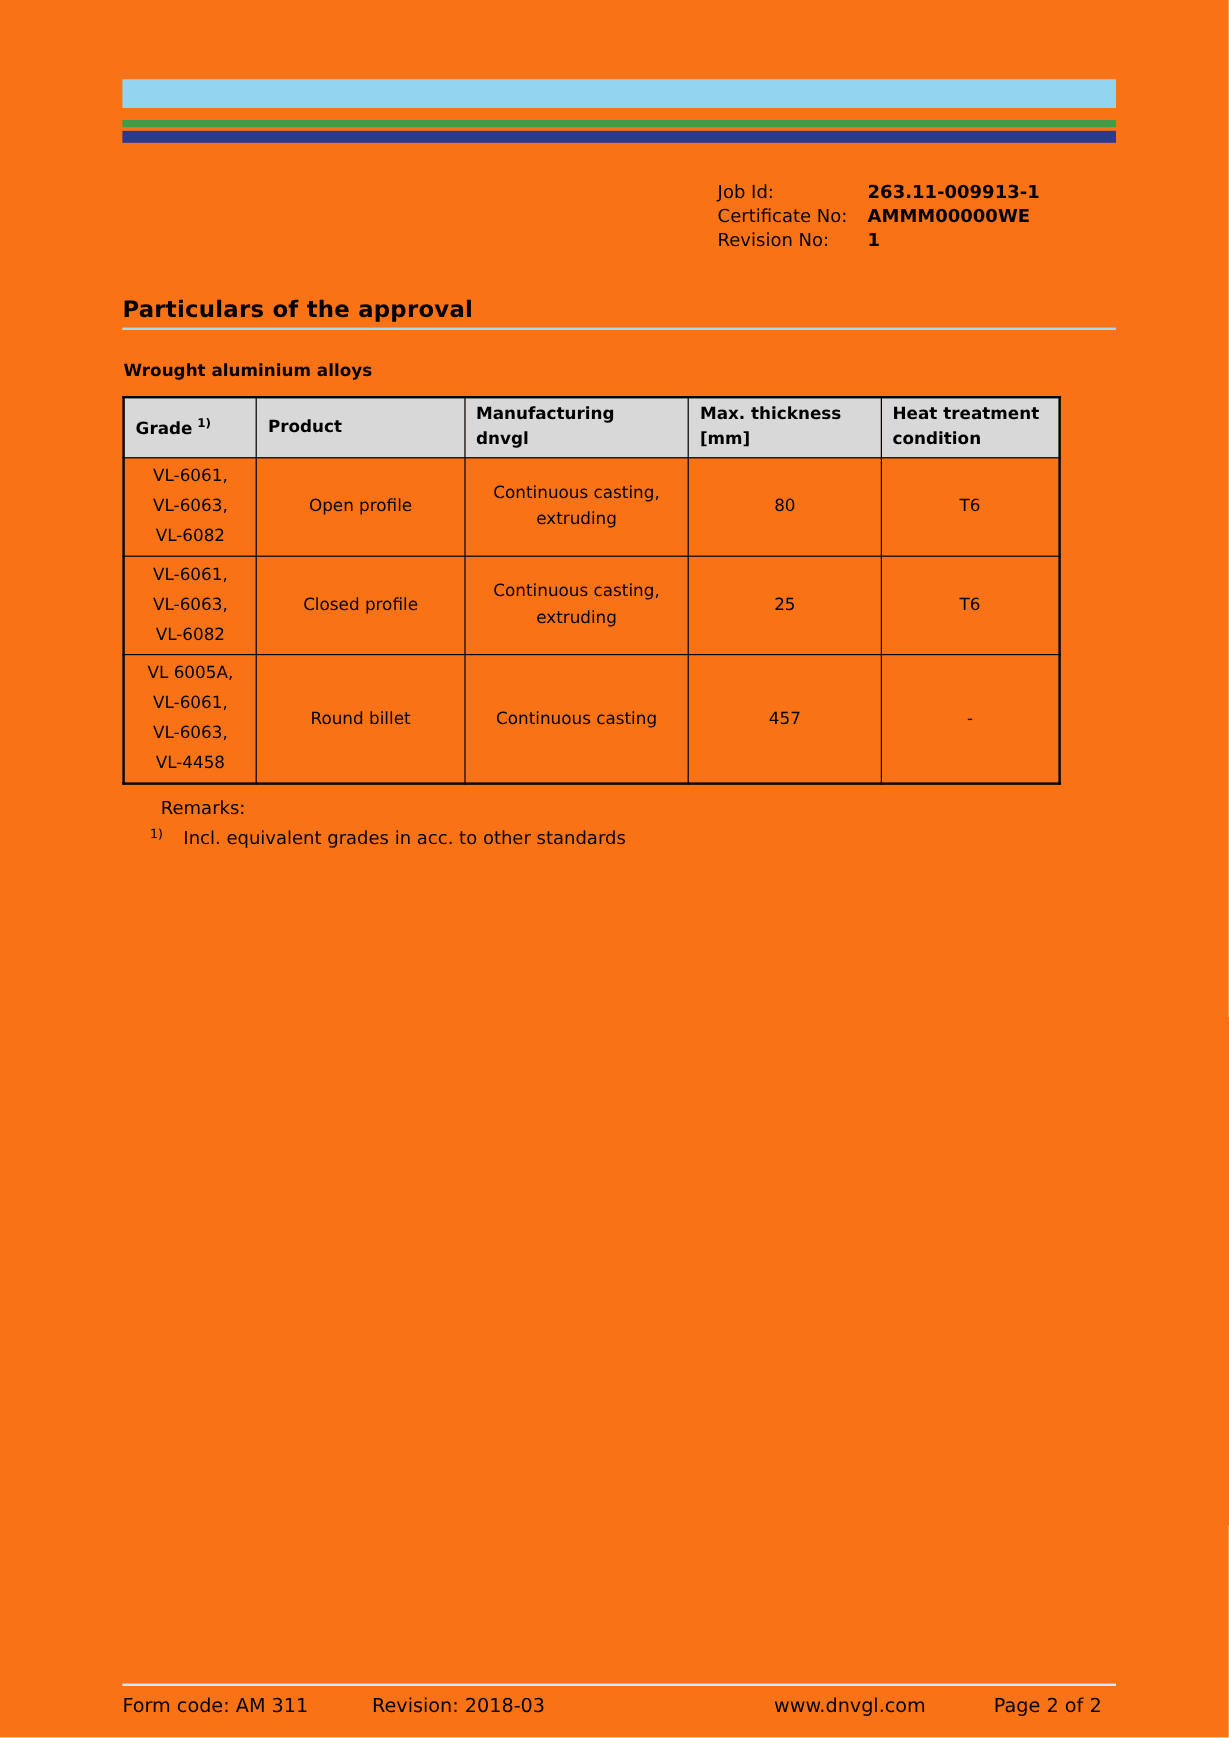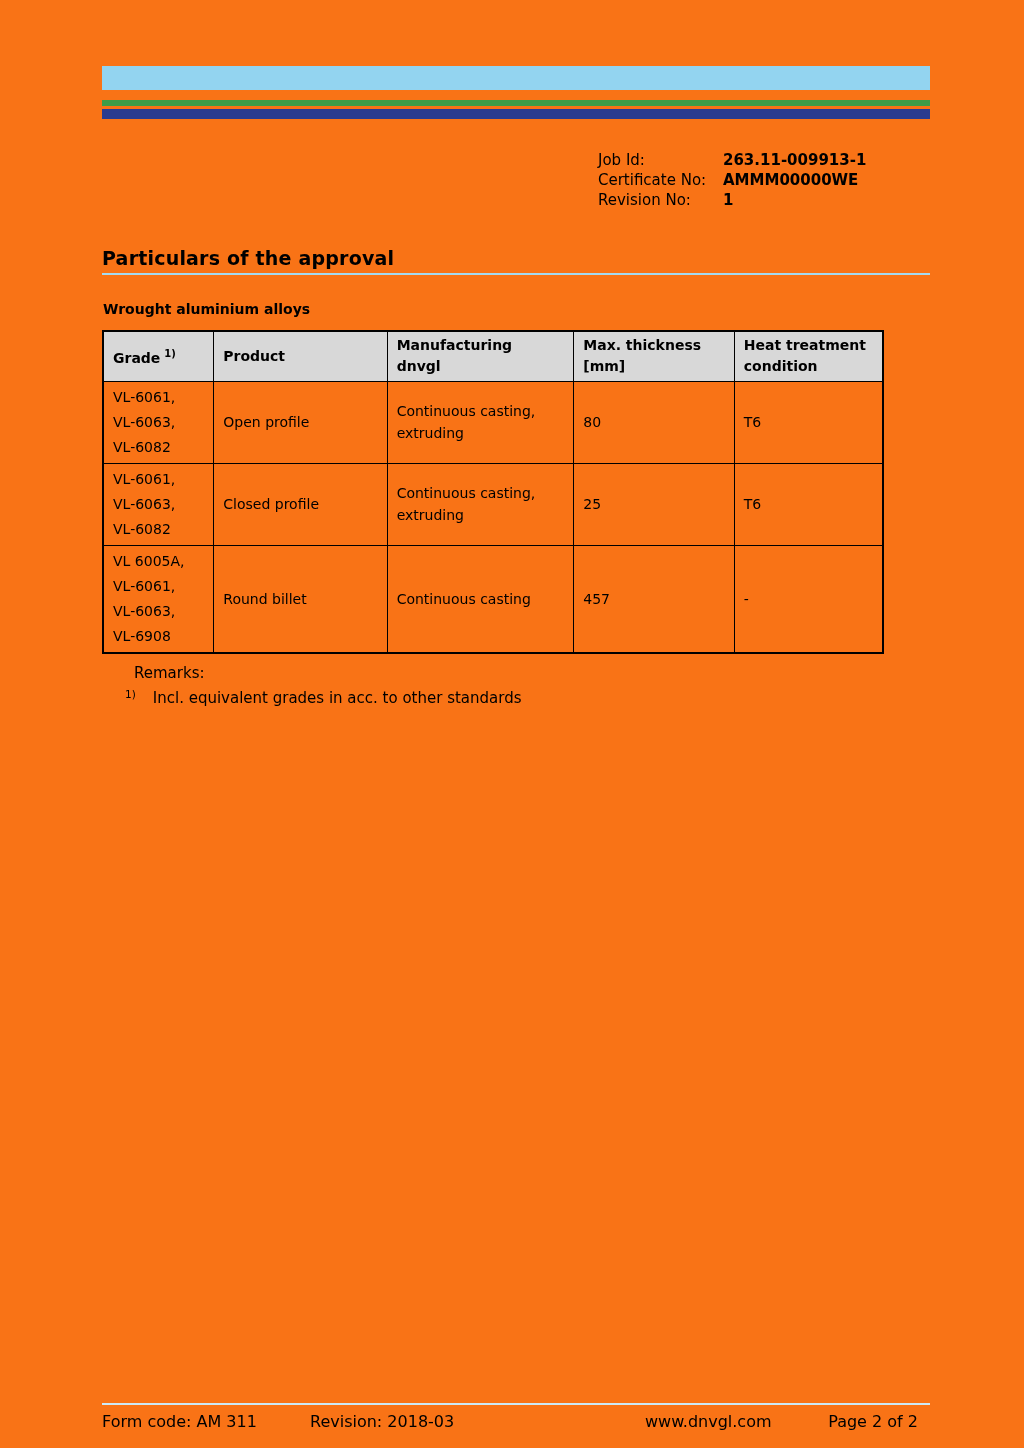--- a/index.html
+++ b/index.html
@@ -41,21 +41,21 @@
   }
   table.alloys th, table.alloys td {
     border:1px solid #000;
     text-align:left; vertical-align:middle;
     padding:3px 9px;
     white-space:pre-line;
   }
   table.alloys th {
     background:#d8d8d8; font-weight:bold; line-height:21px; height:50px;
   }
-  table.alloys td { line-height:22px; }
+  table.alloys td { line-height:22px;text-align:center; }
   table.alloys td.grade-cell { line-height:25px; }
   tr.row-h78  { height:78px; }
   tr.row-h77  { height:77px; }
   tr.row-h105 { height:105px; }
   th sup { font-size:10px; font-weight:bold; margin-left:4px; }
 
   
   .remarks { margin:9px 94px 0 102px; font-size:15px; }
   .remarks-label { line-height:20px;margin-left:32px; }
   .remark-note { margin-top:5px; padding-left:23px; line-height:20px; }
@@ -139,21 +139,21 @@
         <td>Closed profile</td>
         <td>Continuous casting,
 extruding</td>
         <td>25</td>
         <td>T6</td>
       </tr>
       <tr class="row-h105">
         <td class="grade-cell">VL 6005A,
 VL-6061,
 VL-6063,
-VL-6908</td>
+VL-4458</td>
         <td>Round billet</td>
         <td>Continuous casting</td>
         <td>457</td>
         <td>-</td>
       </tr>
     </tbody>
   </table>
 
   <div class="remarks">
     <div class="remarks-label">Remarks:</div>

